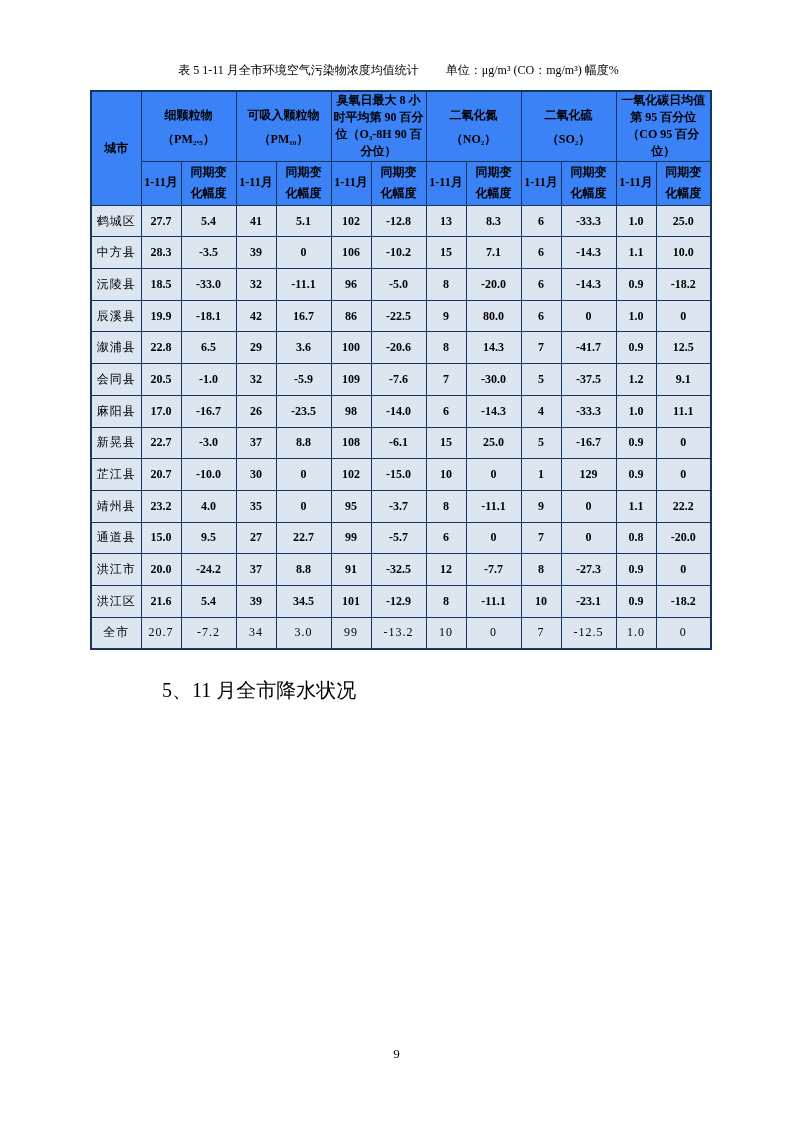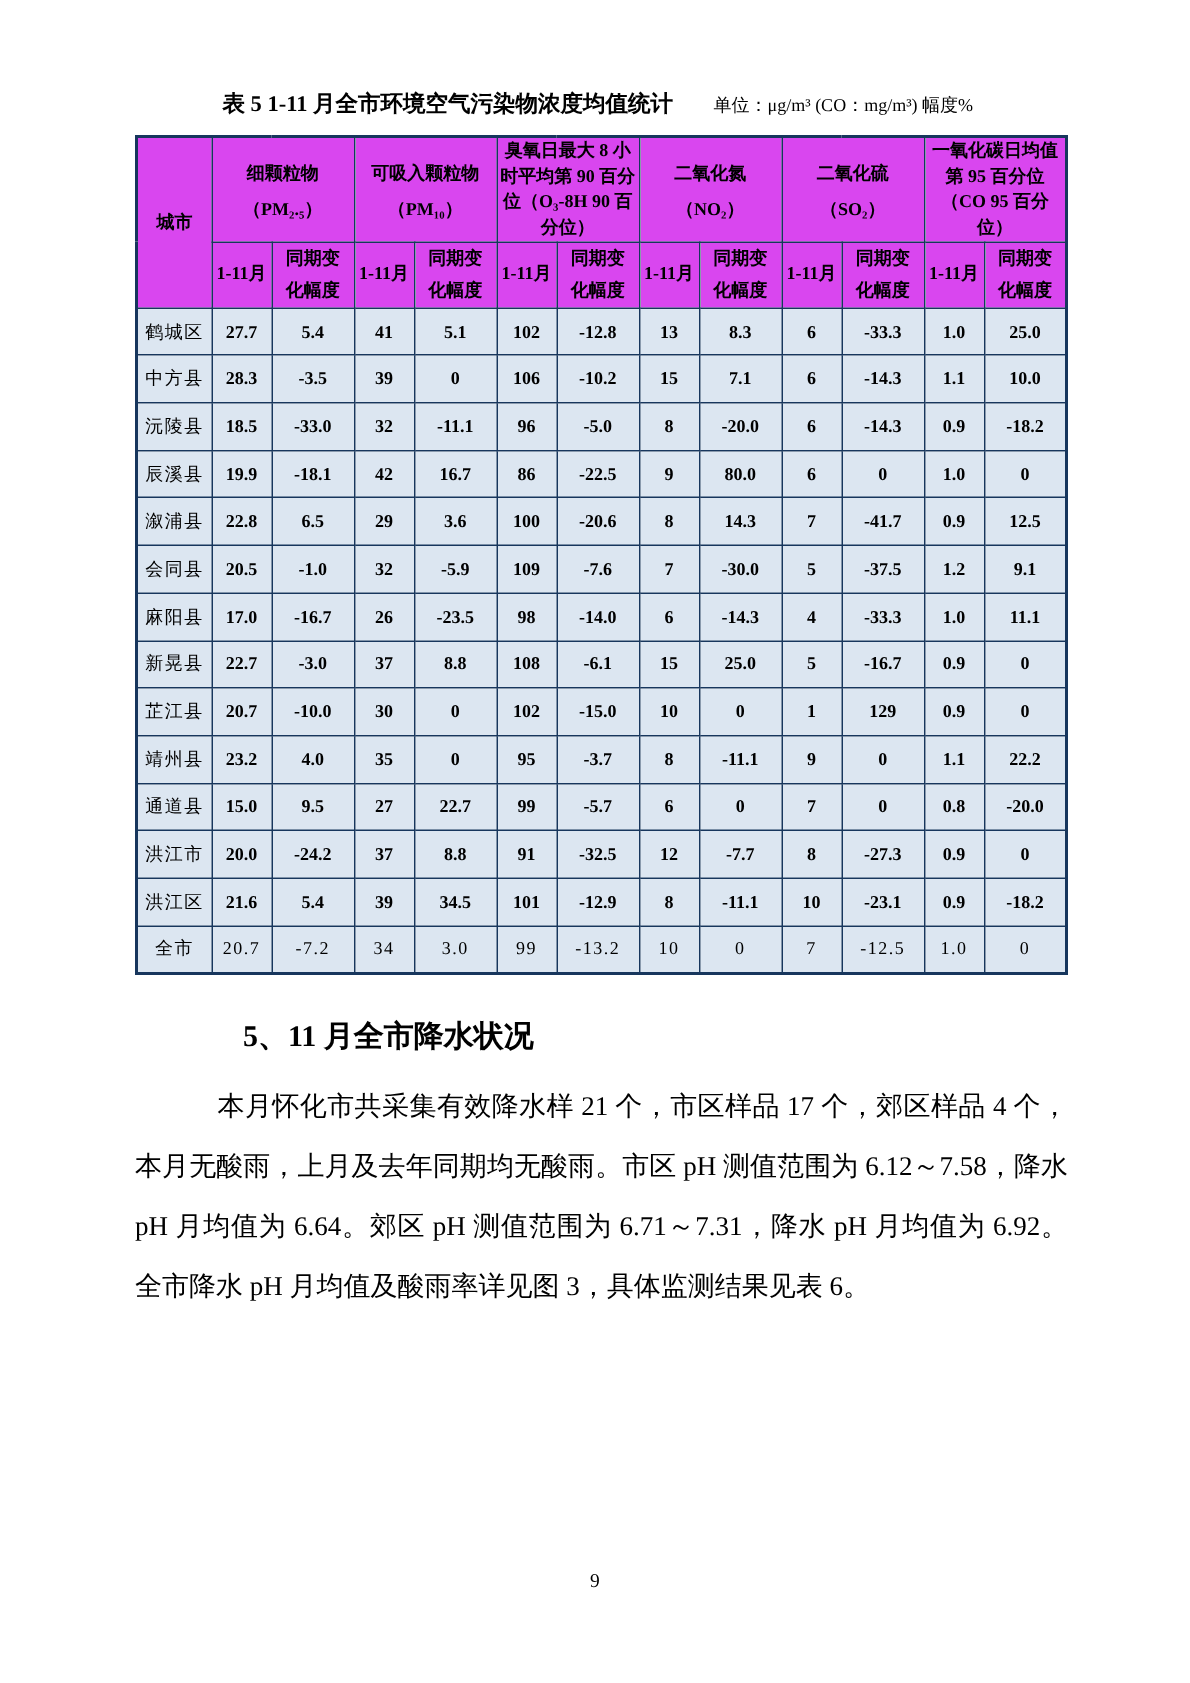--- a/index.html
+++ b/index.html
@@ -11,38 +11,38 @@
     position: relative;
     overflow: hidden;
   }
   .page { padding: 60px 86px 0 90px; }
 
   .table-title {
     text-align: center;
     margin: 0 0 11px 0;
     white-space: nowrap;
   }
-  .title-main { font-weight: bold; font-size: 15px; }
+  .title-main { font-weight: normal; font-size: 12px; }
   .title-unit { font-size: 12px; margin-left: 27px; }
 
   table.pollution-table {
     border-collapse: collapse;
     table-layout: fixed;
     width: 622px;
     border: 2.5px solid #17365d;
   }
   .pollution-table th, .pollution-table td {
     border: 1px solid #17365d;
     text-align: center;
     vertical-align: middle;
     overflow: hidden;
     padding: 0;
   }
   .pollution-table thead th {
-    background: #d946ef;
+    background: #3b82f6;
     font-weight: bold;
     font-size: 12px;
   }
   .pollution-table thead tr.group-row { height: 70px; }
   .pollution-table thead tr.sub-row   { height: 44px; }
   th.city-h { font-size: 12.5px; }
   .g-name    { line-height: 1.42; padding: 0 2px; }
   .g-formula { margin-top: 9px; line-height: 1.1; }
   th.sub-h { line-height: 1.8; }
   th.sub-h.change { padding: 0 6px; }
@@ -54,21 +54,21 @@
     font-size: 12px;
   }
   td.city { font-weight: normal; letter-spacing: 1px; }
   td.val  { font-weight: bold; }
   tr.total td { font-weight: normal; letter-spacing: 1px; }
 
   h2.section-heading {
     margin: 27px 0 0 0;
     padding-left: 72px;
     font-size: 20px;
-    font-weight: bold;
+    font-weight: normal;
   }
   p.body-text {
     width: 622px;
     margin: 13px 0 0 0;
     font-size: 18px;
     line-height: 40px;
     text-align: justify;
     text-indent: 55px;
   }
   .page-number {
@@ -354,17 +354,16 @@
           <td class="val">7</td>
           <td class="val">-12.5</td>
           <td class="val">1.0</td>
           <td class="val">0</td>
         </tr>
       </tbody>
   </table>
 
   <h2 class="section-heading">5、11 月全市降水状况</h2>
 
-  <p class="body-text">本月怀化市共采集有效降水样 21 个，市区样品 17 个，郊区样品 4 个，本月无酸雨，上月及去年同期均无酸雨。市区 pH 测值范围为 6.12～7.58，降水 pH 月均值为 6.64。郊区 pH 测值范围为 6.71～7.31，降水 pH 月均值为 6.92。全市降水 pH 月均值及酸雨率详见图 3，具体监测结果见表 6。</p>
 
   <div class="page-number">9</div>
 
 </div>
 
 </body></html>

